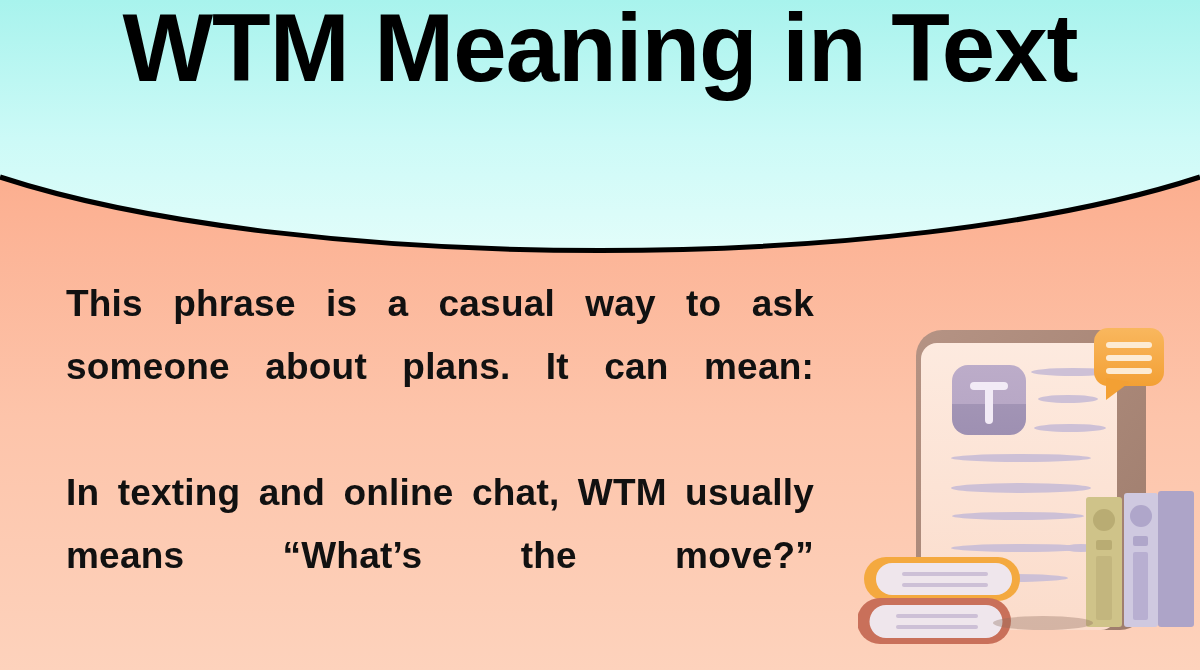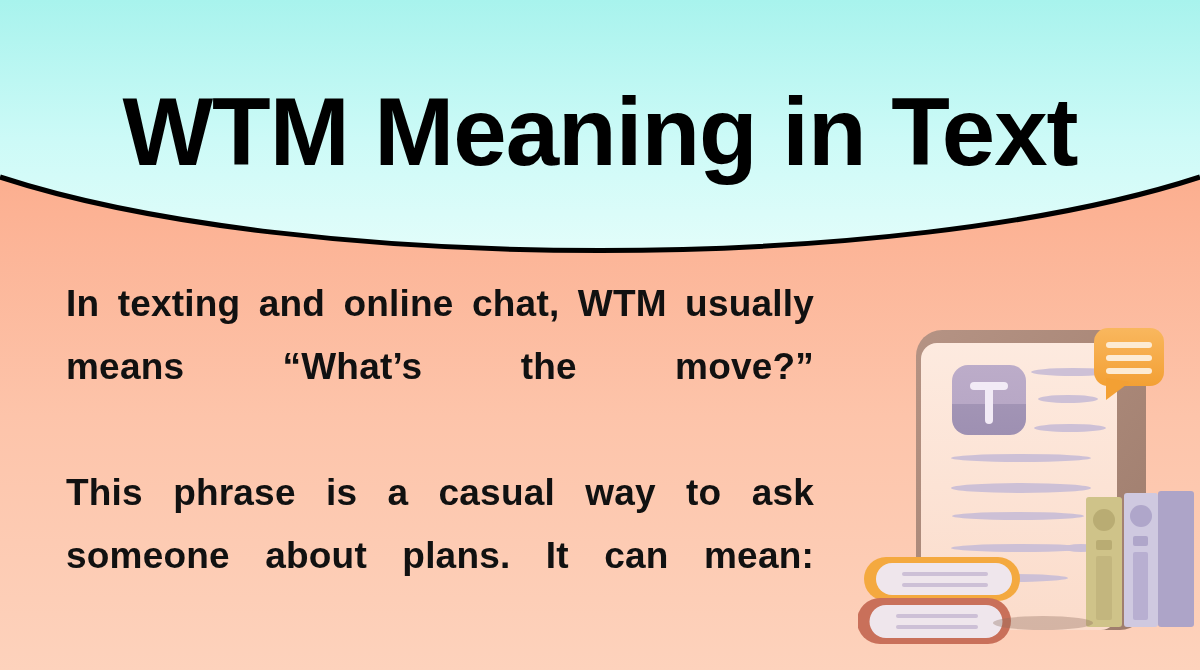--- a/index.html
+++ b/index.html
@@ -34,21 +34,21 @@
     width: 1200px;
     height: 280px;
   }
   .band-top svg { display: block; }
   .title-wrap {
     position: absolute;
     left: 0; top: 0;
     width: 1200px;
     height: 180px;
     display: flex;
-    align-items: flex-end;
+    align-items: flex-start;
     justify-content: center;
   }
   .title {
     margin: 0;
     font-family: "Liberation Sans", sans-serif;
     font-weight: 700;
     font-size: 96px;
     line-height: 1.0;
     letter-spacing: -1px;
     color: #000000;
@@ -108,22 +108,22 @@
       <path d="M0,0 L1200,0 L1200,177 C900,275 300,275 0,177 Z" fill="url(#cyanGrad)"></path>
       <path d="M0,177 C300,275 900,275 1200,177" fill="none" stroke="#000000" stroke-width="5"></path>
     </svg>
   </div>
 
   <div class="title-wrap">
     <h1 class="title">WTM Meaning in Text</h1>
   </div>
 
   <div class="copy">
+    <p class="para p2">This phrase is a casual way to ask someone about plans. It can mean:</p>
     <p class="para p1">In texting and online chat, WTM usually means “What’s the move?”</p>
-    <p class="para p2">This phrase is a casual way to ask someone about plans. It can mean:</p>
   </div>
 
   <div class="illus">
     <svg width="342" height="370" viewBox="0 0 342 370" xmlns="http://www.w3.org/2000/svg" aria-hidden="true">
       <defs>
         <linearGradient id="frameGrad" x1="0" y1="0" x2="1" y2="1">
           <stop offset="0%" stop-color="#B59384"></stop>
           <stop offset="100%" stop-color="#9E7C6C"></stop>
         </linearGradient>
         <linearGradient id="pageGrad" x1="0" y1="0" x2="0" y2="1">

